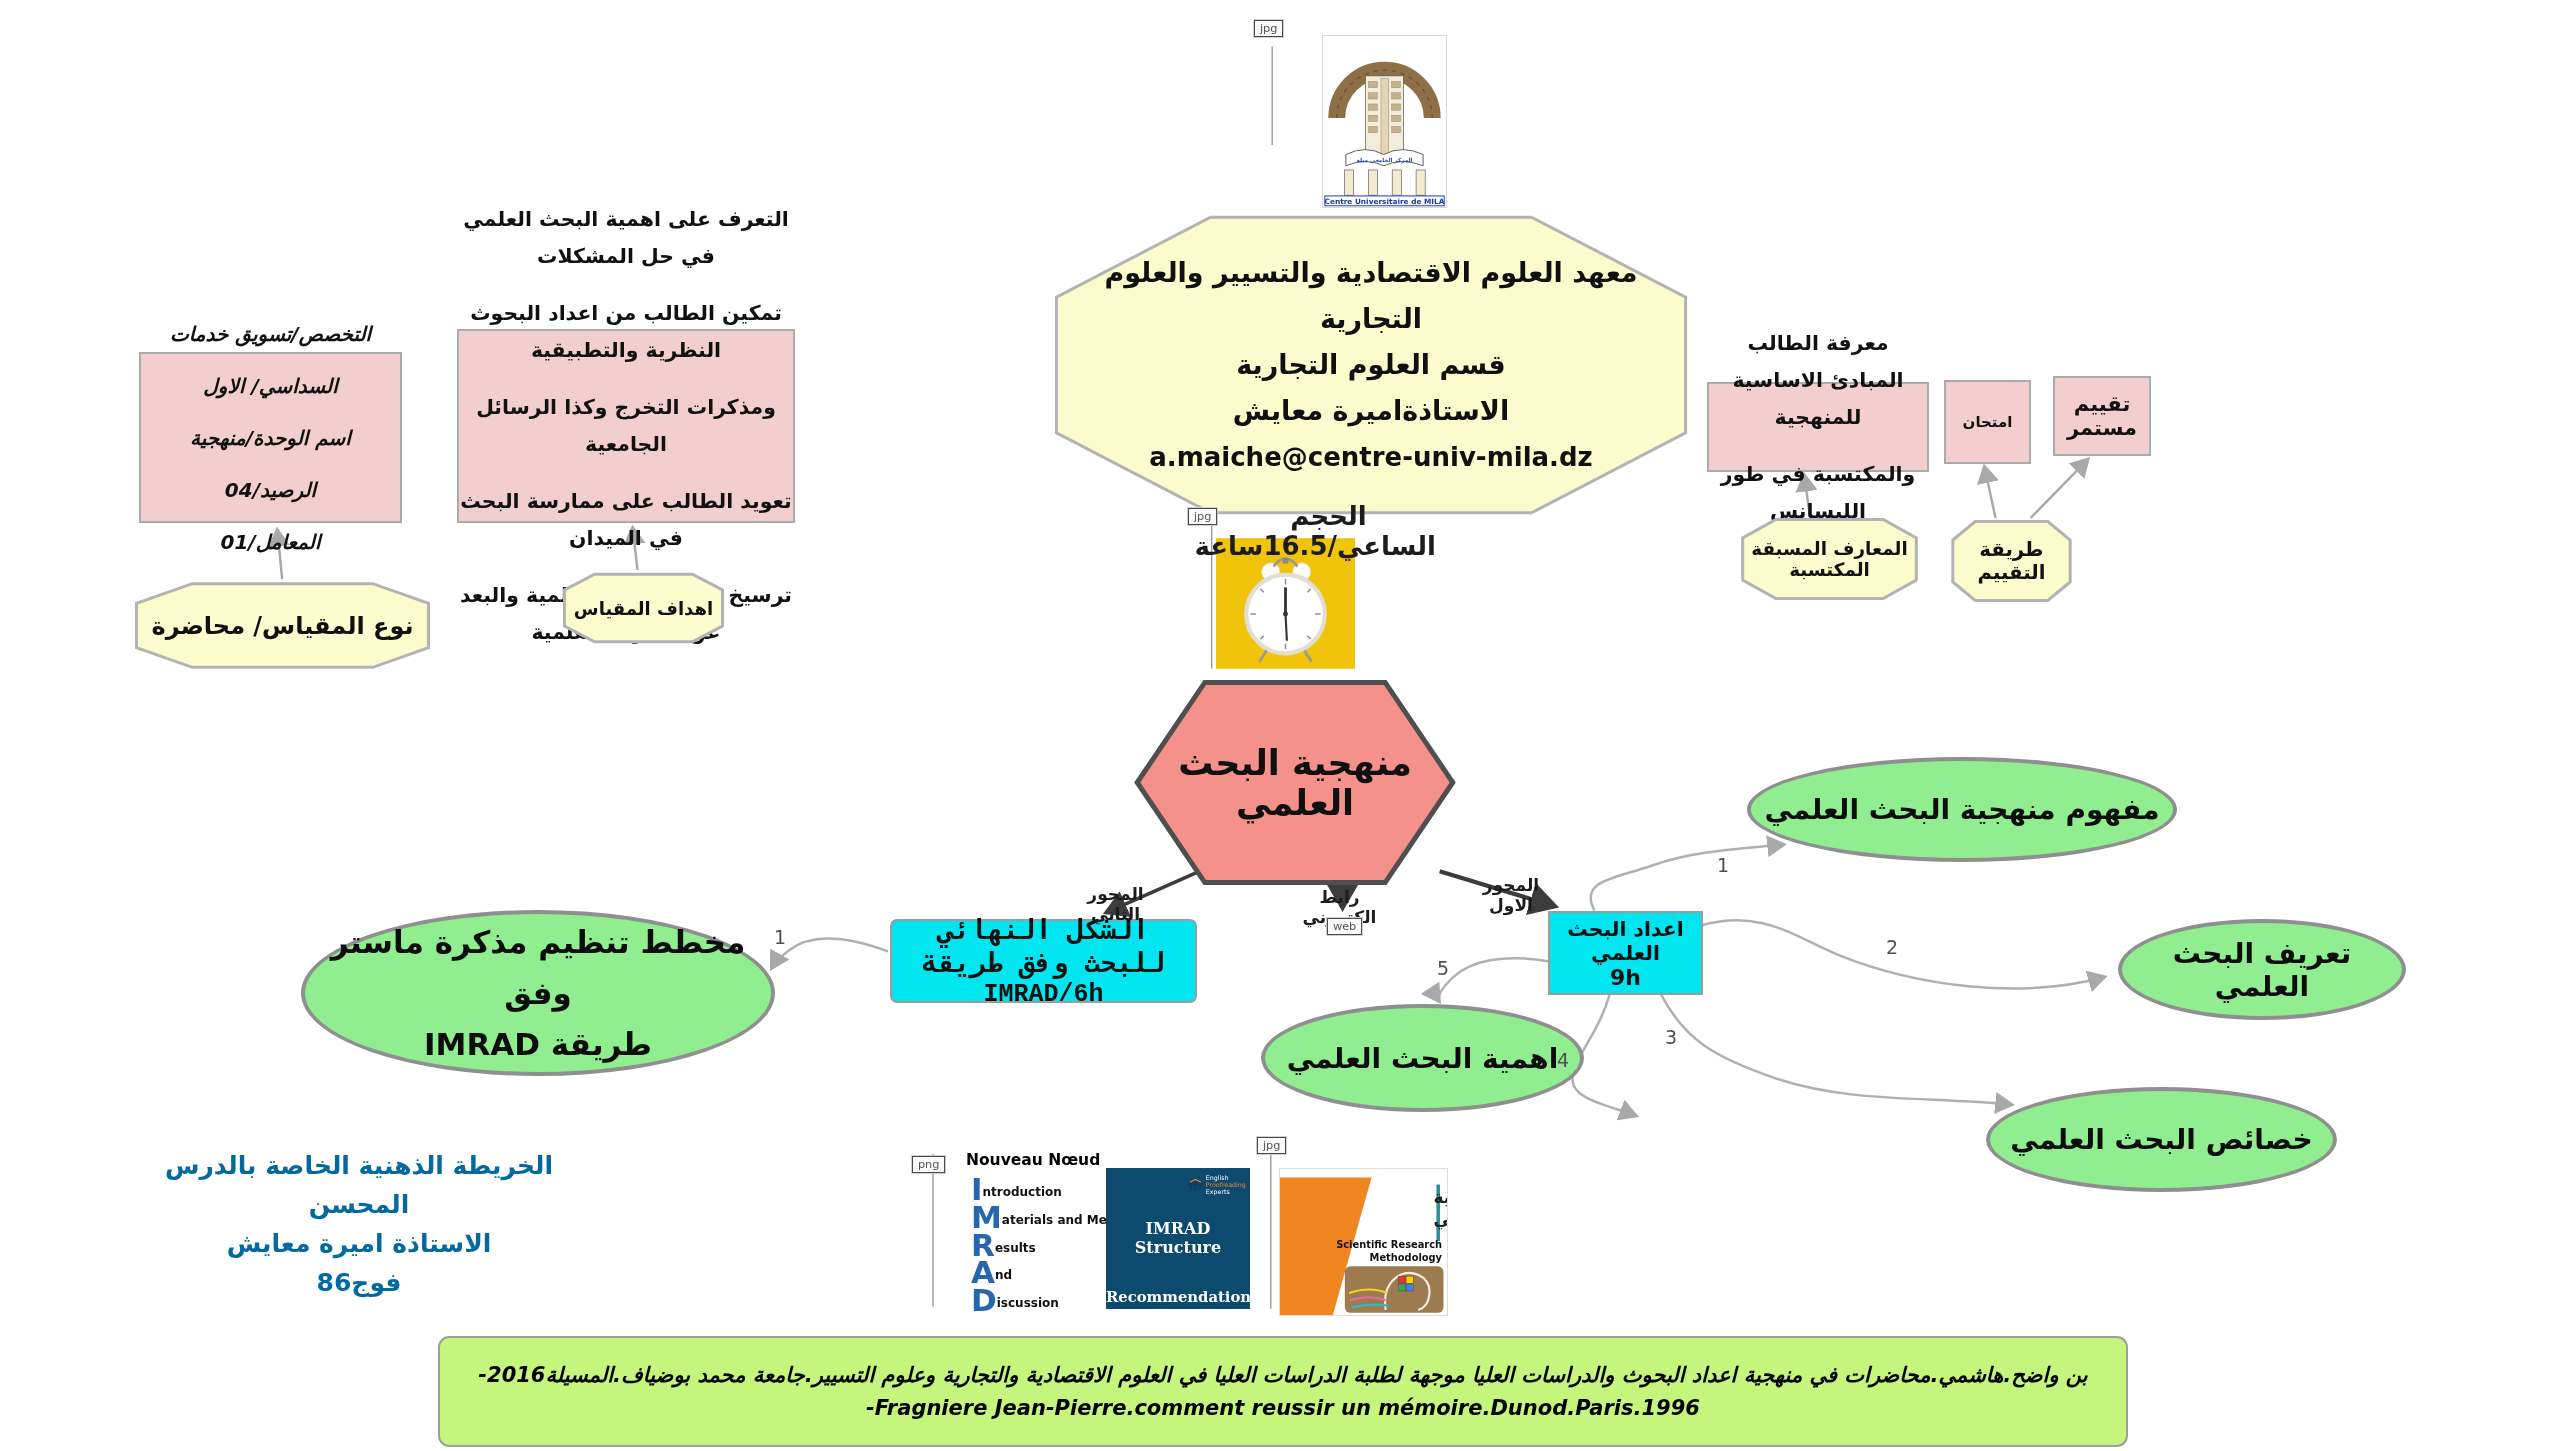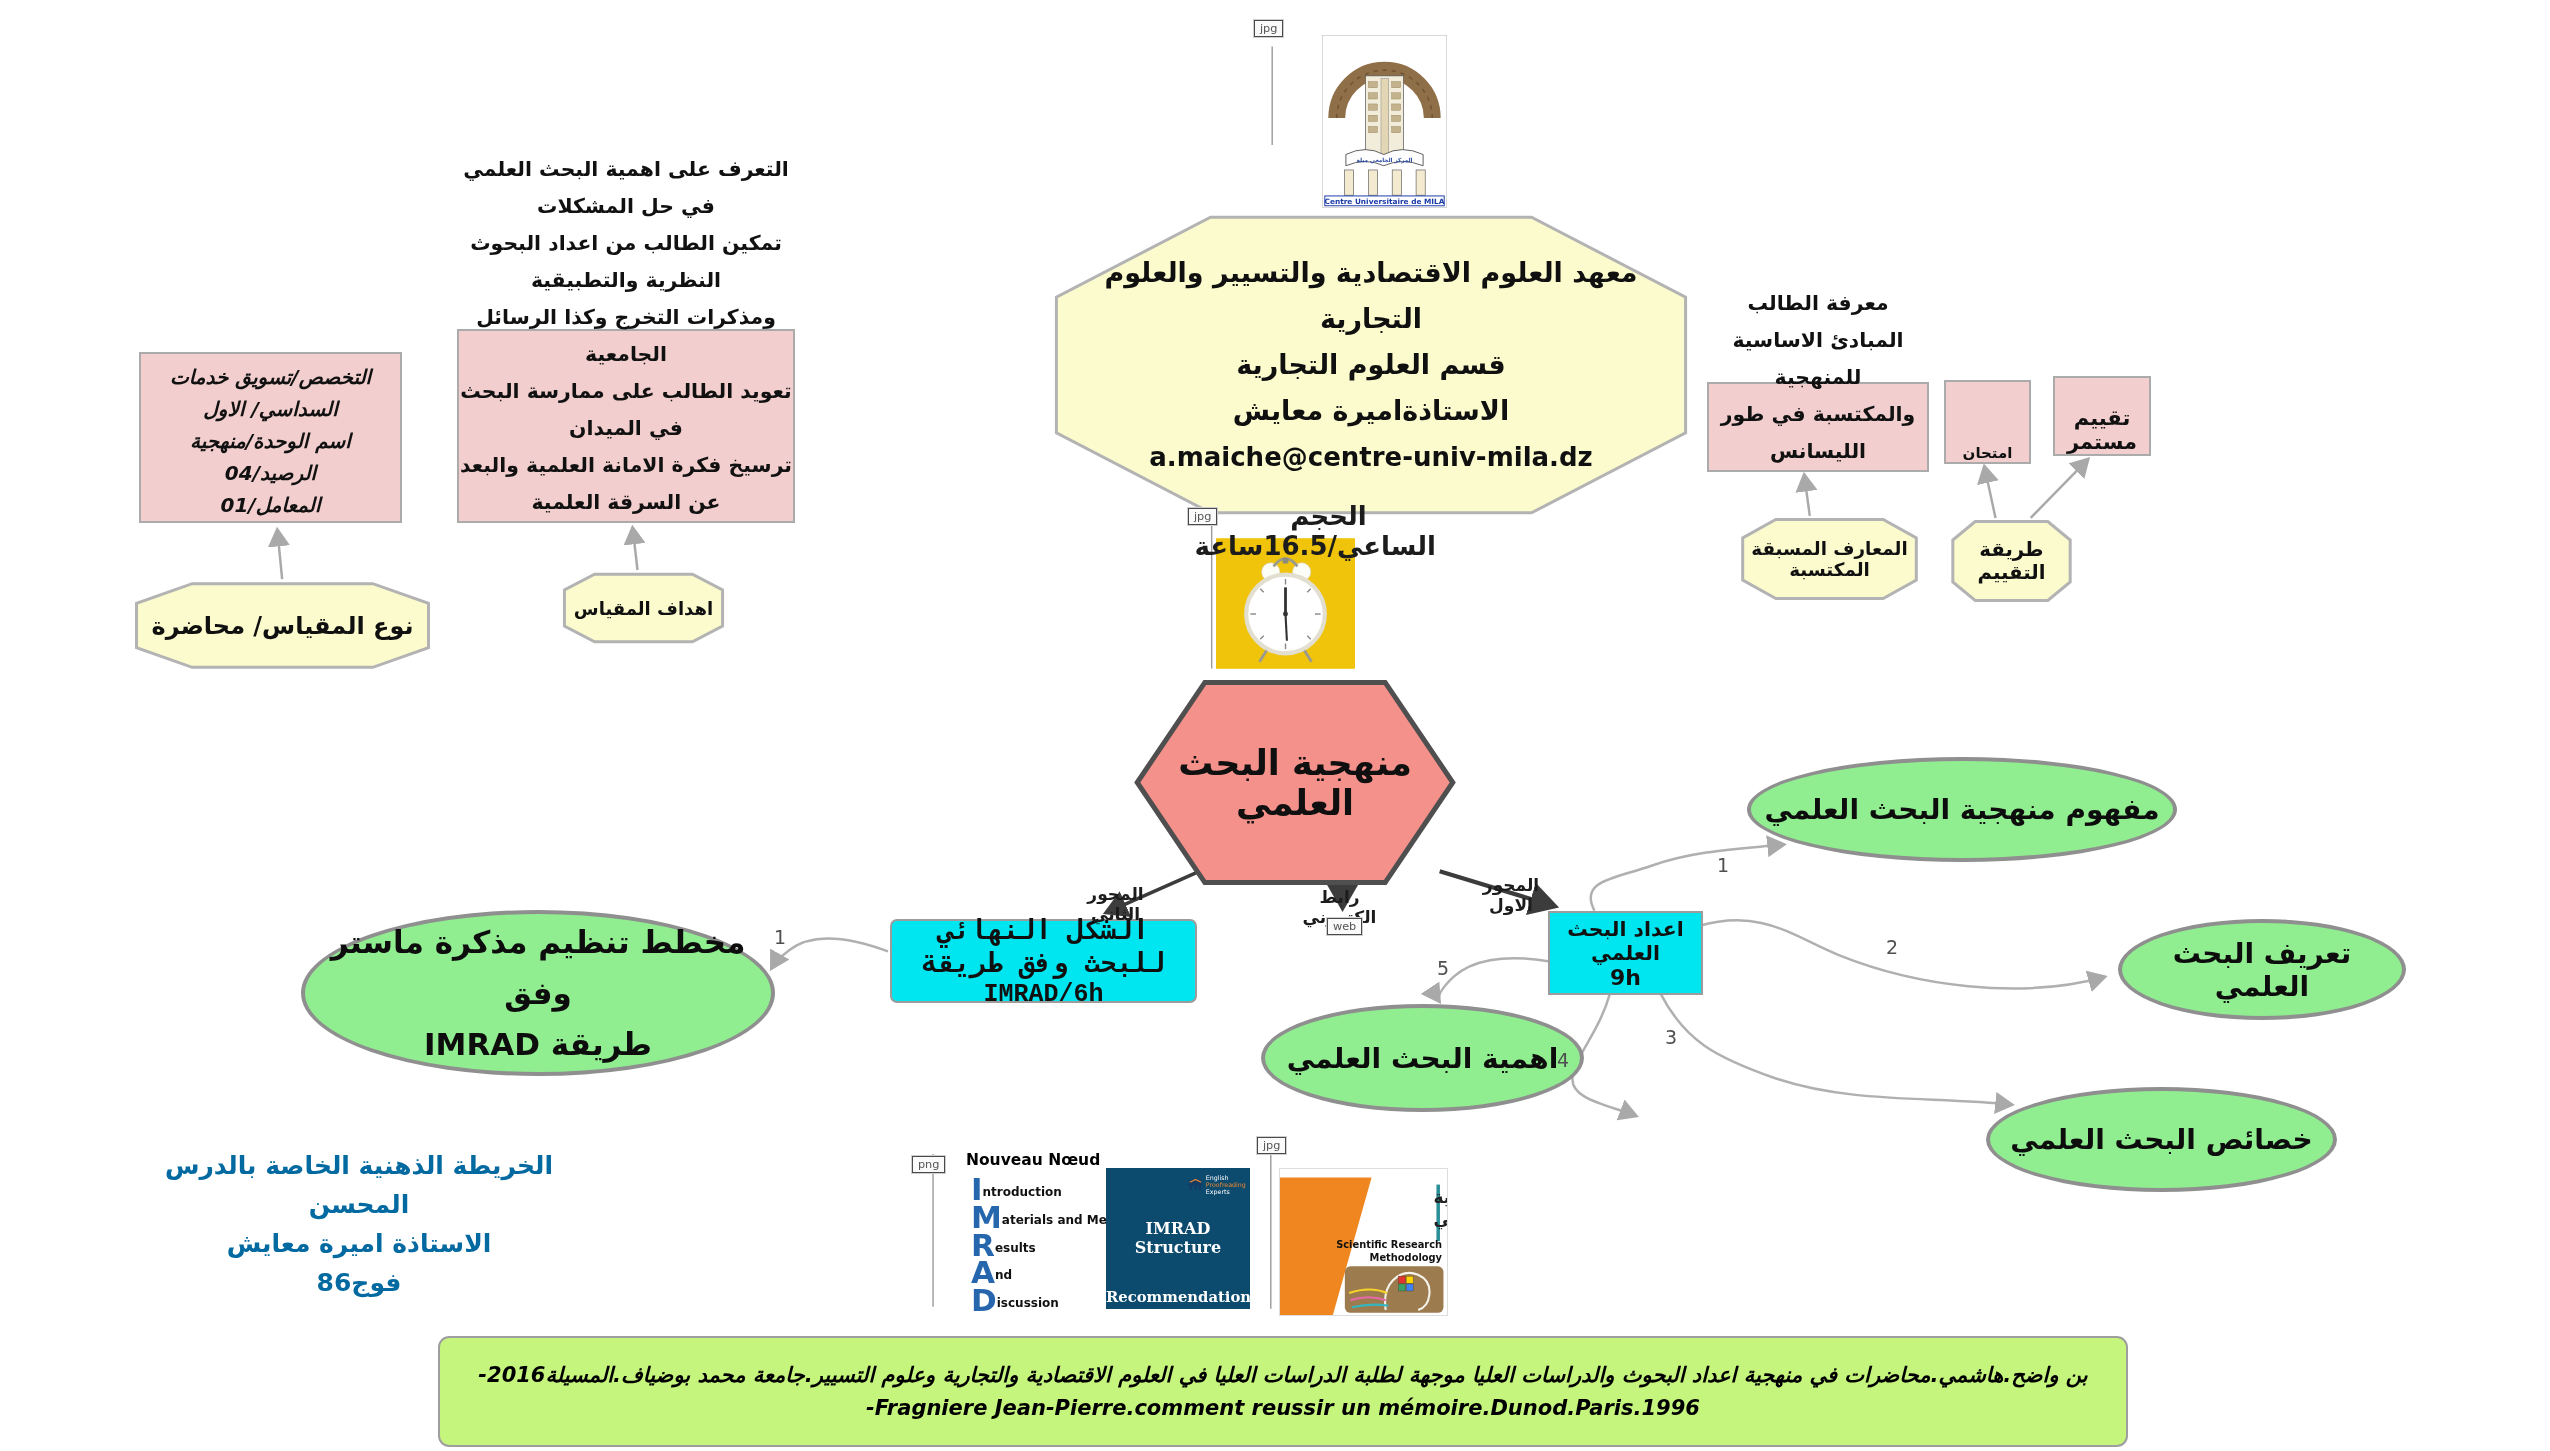--- a/index.html
+++ b/index.html
@@ -6,21 +6,21 @@
   body{width:2550px;height:1451px;position:relative;font-family:"DejaVu Sans",sans-serif;}
   .abs{position:absolute;}
   .canvas{position:absolute;left:0;top:0;width:2550px;height:1451px;overflow:hidden;}
   svg.edges{position:absolute;left:0;top:0;z-index:1;}
   .node{z-index:2;}
   
   .badge{z-index:3;background:#fafafa;border:1.4px solid #4a4a4a;outline:0.7px solid #cfcfcf;
          color:#555;font-size:11.3px;line-height:1;padding:2.1px 4.9px;font-weight:500;}
   
   .pinkbox{background:#f2cfce;border:2.8px solid #ababab;display:flex;flex-direction:column;
-           justify-content:flex-end;text-align:center;font-weight:bold;color:#111;direction:rtl;}
+           justify-content:center;text-align:center;font-weight:bold;color:#111;direction:rtl;gap:20px;}
   
   .cyanbox{background:#00e6f0;border:2.8px solid #9c9c9c;display:flex;flex-direction:column;
            justify-content:center;text-align:center;font-weight:bold;color:#101010;direction:rtl;}
   .round{border-radius:7px;font-family:Liberation Mono, monospace;}
   
   .ellipse{background:#90ee90;border:4.2px solid #8f8f8f;border-radius:50%;display:flex;flex-direction:column;
            align-items:center;justify-content:center;text-align:center;font-weight:bold;color:#0d0d0d;direction:rtl;}
   
   .shape{display:flex;align-items:center;justify-content:center;}
   .shape>svg{position:absolute;left:0;top:0;width:100%;height:100%;}

